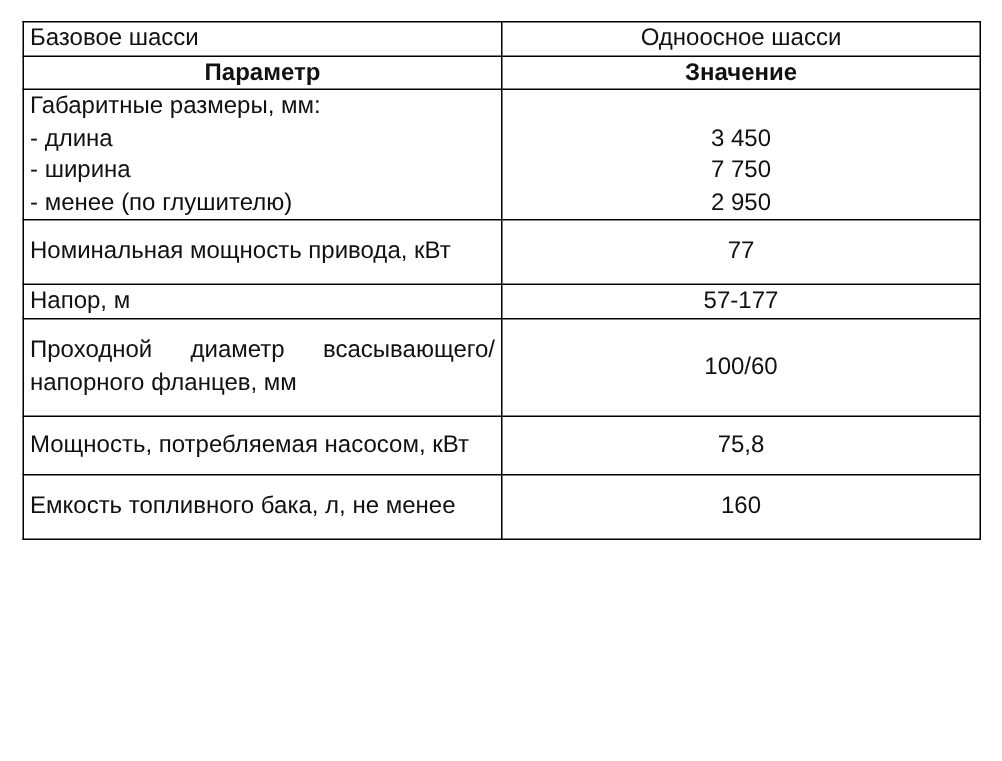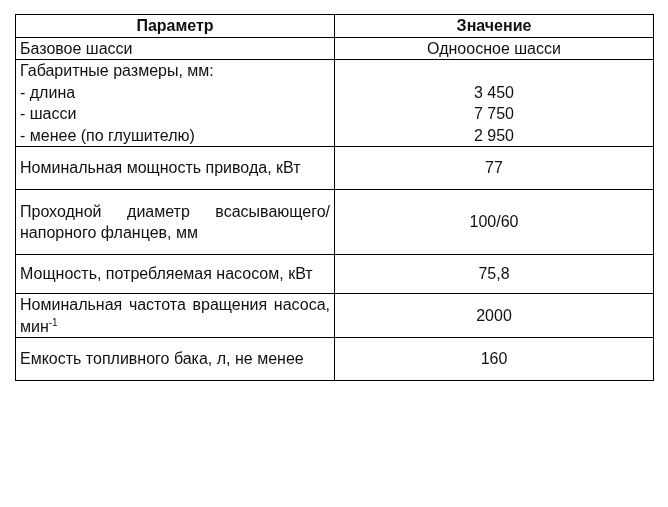--- a/index.html
+++ b/index.html
@@ -12,56 +12,56 @@
   td.param { width:310px; text-align:justify; text-align-last:left; }
   td.value { text-align:center; }
   .line { display:block; }
   sup { font-size:10px; line-height:0; vertical-align:6px; }
 </style>
 </head>
 <body>
 
 <table>
   <tbody>
-      <tr>
+      <tr style="height:22px">
+    <td class="param">Базовое шасси</td>
+    <td class="value">Одноосное шасси</td>
+  </tr>
+  <tr>
     <th>Параметр</th>
     <th>Значение</th>
-  </tr>
-  <tr style="height:22px">
-    <td class="param">Базовое шасси</td>
-    <td class="value">Одноосное шасси</td>
   </tr>
   <tr style="height:87px">
     <td class="param">
       <span class="line">Габаритные размеры, мм:</span>
       <span class="line">- длина</span>
-      <span class="line">- шасси</span>
+      <span class="line">- ширина</span>
       <span class="line">- менее (по глушителю)</span>
     </td>
     <td class="value">
       <span class="line">&nbsp;</span>
       <span class="line">3 450</span>
       <span class="line">7 750</span>
       <span class="line">2 950</span>
     </td>
   </tr>
   <tr style="height:43px">
     <td class="param">Номинальная мощность привода, кВт</td>
     <td class="value">77</td>
   </tr>
+  <tr style="height:22px">
+    <td class="param">Напор, м</td>
+    <td class="value">57-177</td>
+  </tr>
   <tr style="height:65px">
     <td class="param">Проходной диаметр всасывающего/напорного фланцев, мм</td>
     <td class="value">100/60</td>
   </tr>
   <tr style="height:39px">
     <td class="param">Мощность, потребляемая насосом, кВт</td>
     <td class="value">75,8</td>
-  </tr>
-  <tr style="height:44px">
-    <td class="param"><span>Номинальная частота вращения насоса, мин</span><sup>-1</sup></td>
-    <td class="value">2000</td>
   </tr>
   <tr style="height:43px">
     <td class="param">Емкость топливного бака, л, не менее</td>
     <td class="value">160</td>
   </tr>
 </tbody>
   </table>
 
 </body></html>

